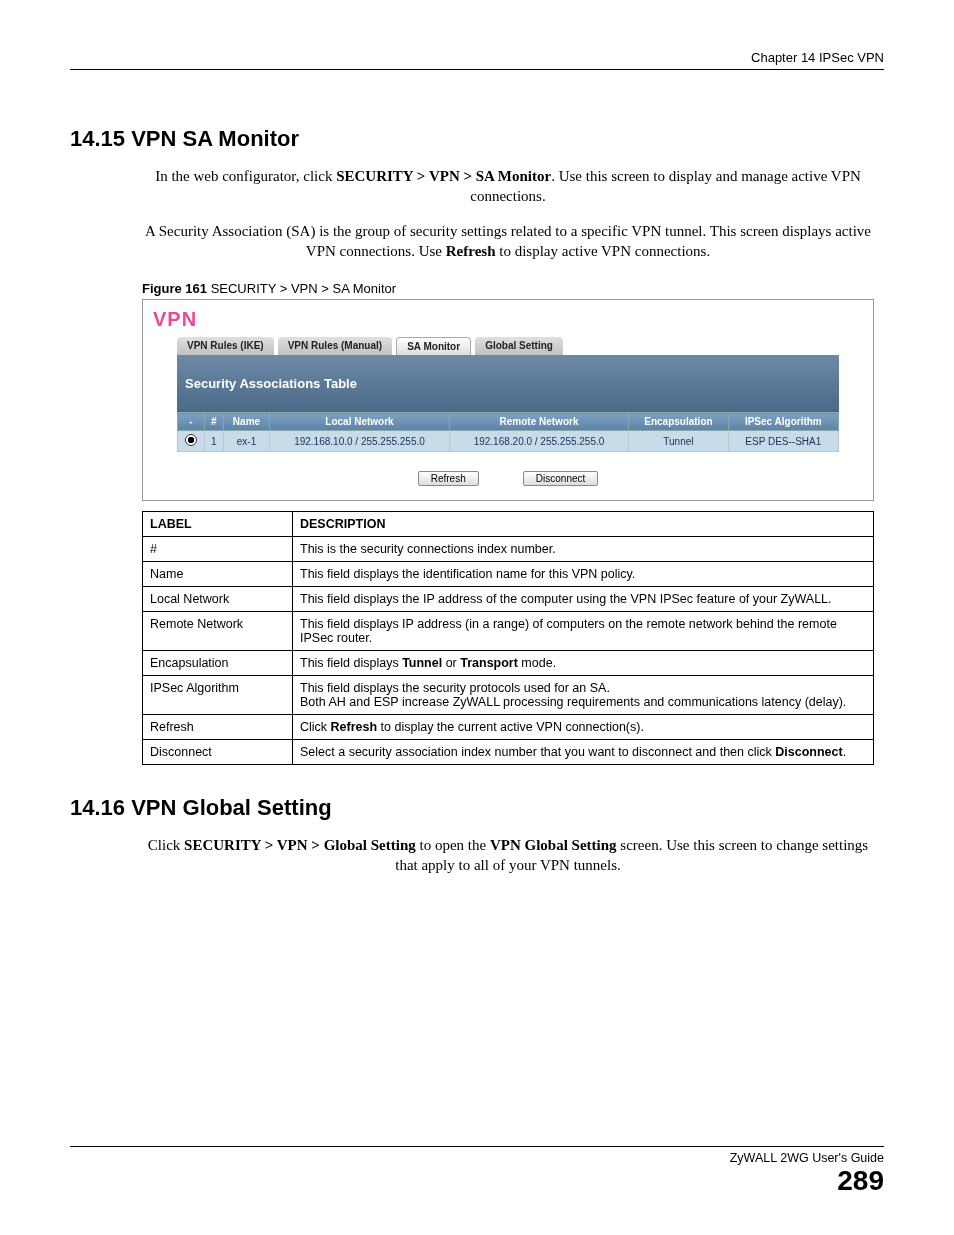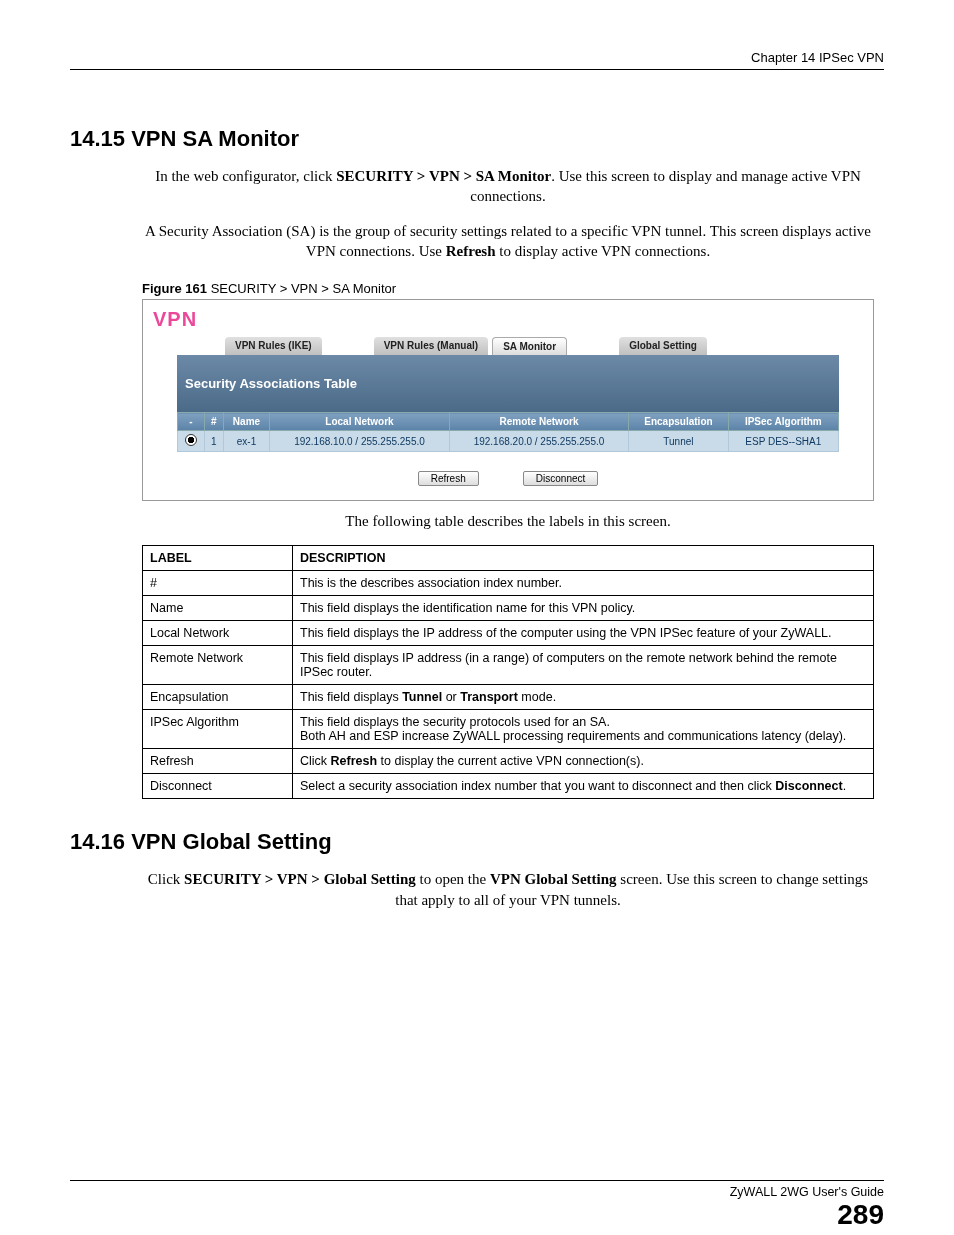--- a/index.html
+++ b/index.html
@@ -70,21 +70,20 @@
     border-radius: 4px 4px 0 0;
     white-space: nowrap;
   }
   .tab.active {
     background: linear-gradient(#fff,#ddd);
     border: 1px solid #aaa;
     border-bottom: none;
   }
   .tab.inactive {
     background: linear-gradient(#e0e0e0,#c0c0c0);
-    margin-left: 48px;
   }
   .panel {
     margin: 0 28px;
   }
   .panel-header {
     background: linear-gradient(#6c8aa7,#4b6a88);
     color: #fff;
     font-size: 13px;
     font-weight: bold;
     padding: 21px 8px;
@@ -223,32 +222,31 @@
         </tr>
       </tbody>
         </table>
       <div class="btn-row">
         <button>Refresh</button>
         <button>Disconnect</button>
       </div>
     </div>
   </div>
 
-  <p>The following table describes the labels in this screen.</p>
 
 
   <table class="desc">
     <tbody>
         <tr>
       <th class="label-col">LABEL</th>
       <th>DESCRIPTION</th>
     </tr>
     <tr>
       <td class="label-col">#</td>
-      <td>This is the describes association index number.</td>
+      <td>This is the security connections index number.</td>
     </tr>
     <tr>
       <td class="label-col">Name</td>
       <td>This field displays the identification name for this VPN policy.</td>
     </tr>
     <tr>
       <td class="label-col">Local Network</td>
       <td>This field displays the IP address of the computer using the VPN IPSec feature of your ZyWALL.</td>
     </tr>
     <tr>

